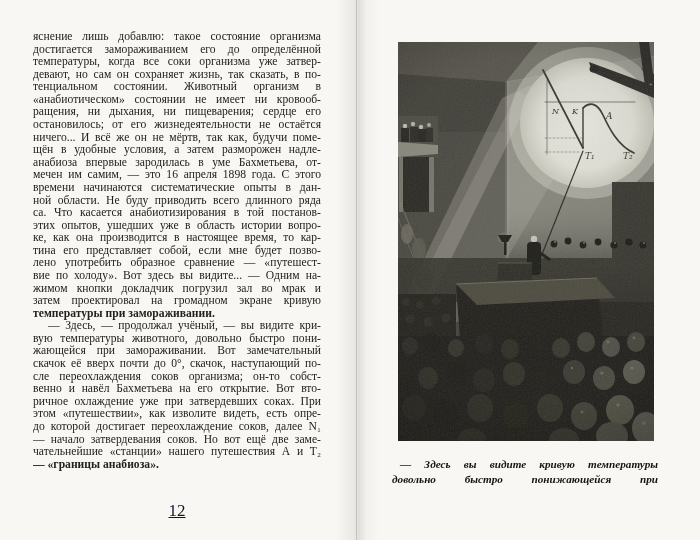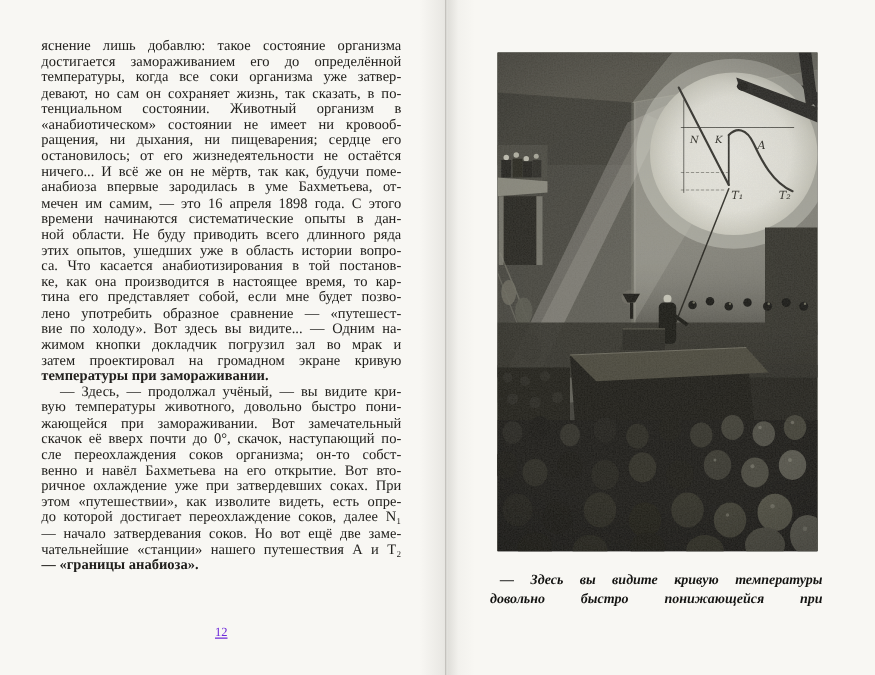--- a/index.html
+++ b/index.html
@@ -15,21 +15,21 @@
     letter-spacing:0.02px;
   }
   .jline{
     text-align:justify; text-align-last:justify;
     height:12.58px; overflow:hidden;
   }
   .lastline{ text-align-last:left;font-weight:bold; }
   .para2 .jline:first-child{ text-indent:15px; }
   .folio{
     position:absolute; left:33px; top:501px; width:288px;
-    text-align:center; font-size:10px; color:#6d28d9;text-decoration:underline;
+    text-align:center; font-size:17px; color:#0f172a;text-decoration:underline;
   }
   
   .gutter{
     position:absolute; left:336px; top:0; width:44px; height:540px;
     background:linear-gradient(to right,
       rgba(100,98,90,0) 0%, rgba(100,98,90,0.10) 42%,
       rgba(100,98,90,0.16) 52%, rgba(100,98,90,0.04) 70%, rgba(100,98,90,0) 100%);
   }
   .crease{
     position:absolute; left:356px; top:0; width:1px; height:540px;
@@ -58,26 +58,27 @@
     <div class="para1">
         <div class="jline">яснение лишь добавлю: такое состояние организма</div>
         <div class="jline">достигается замораживанием его до определённой</div>
         <div class="jline">температуры, когда все соки организма уже затвер-</div>
         <div class="jline">девают, но сам он сохраняет жизнь, так сказать, в по-</div>
         <div class="jline">тенциальном состоянии. Животный организм в</div>
         <div class="jline">«анабиотическом» состоянии не имеет ни кровооб-</div>
         <div class="jline">ращения, ни дыхания, ни пищеварения; сердце его</div>
         <div class="jline">остановилось; от его жизнедеятельности не остаётся</div>
         <div class="jline">ничего... И всё же он не мёртв, так как, будучи поме-</div>
+        <div class="jline">щён в удобные условия, а затем разморожен надле-</div>
         <div class="jline">анабиоза впервые зародилась в уме Бахметьева, от-</div>
         <div class="jline">мечен им самим, — это 16 апреля 1898 года. С этого</div>
         <div class="jline">времени начинаются систематические опыты в дан-</div>
         <div class="jline">ной области. Не буду приводить всего длинного ряда</div>
+        <div class="jline">са. Что касается анабиотизирования в той постанов-</div>
         <div class="jline">этих опытов, ушедших уже в область истории вопро-</div>
-        <div class="jline">са. Что касается анабиотизирования в той постанов-</div>
         <div class="jline">ке, как она производится в настоящее время, то кар-</div>
         <div class="jline">тина его представляет собой, если мне будет позво-</div>
         <div class="jline">лено употребить образное сравнение — «путешест-</div>
         <div class="jline">вие по холоду». Вот здесь вы видите... — Одним на-</div>
         <div class="jline">жимом кнопки докладчик погрузил зал во мрак и</div>
         <div class="jline">затем проектировал на громадном экране кривую</div>
         <div class="jline lastline">температуры при замораживании.</div>
       </div>
     <div class="para2">
         <div class="jline">— Здесь, — продолжал учёный, — вы видите кри-</div>

